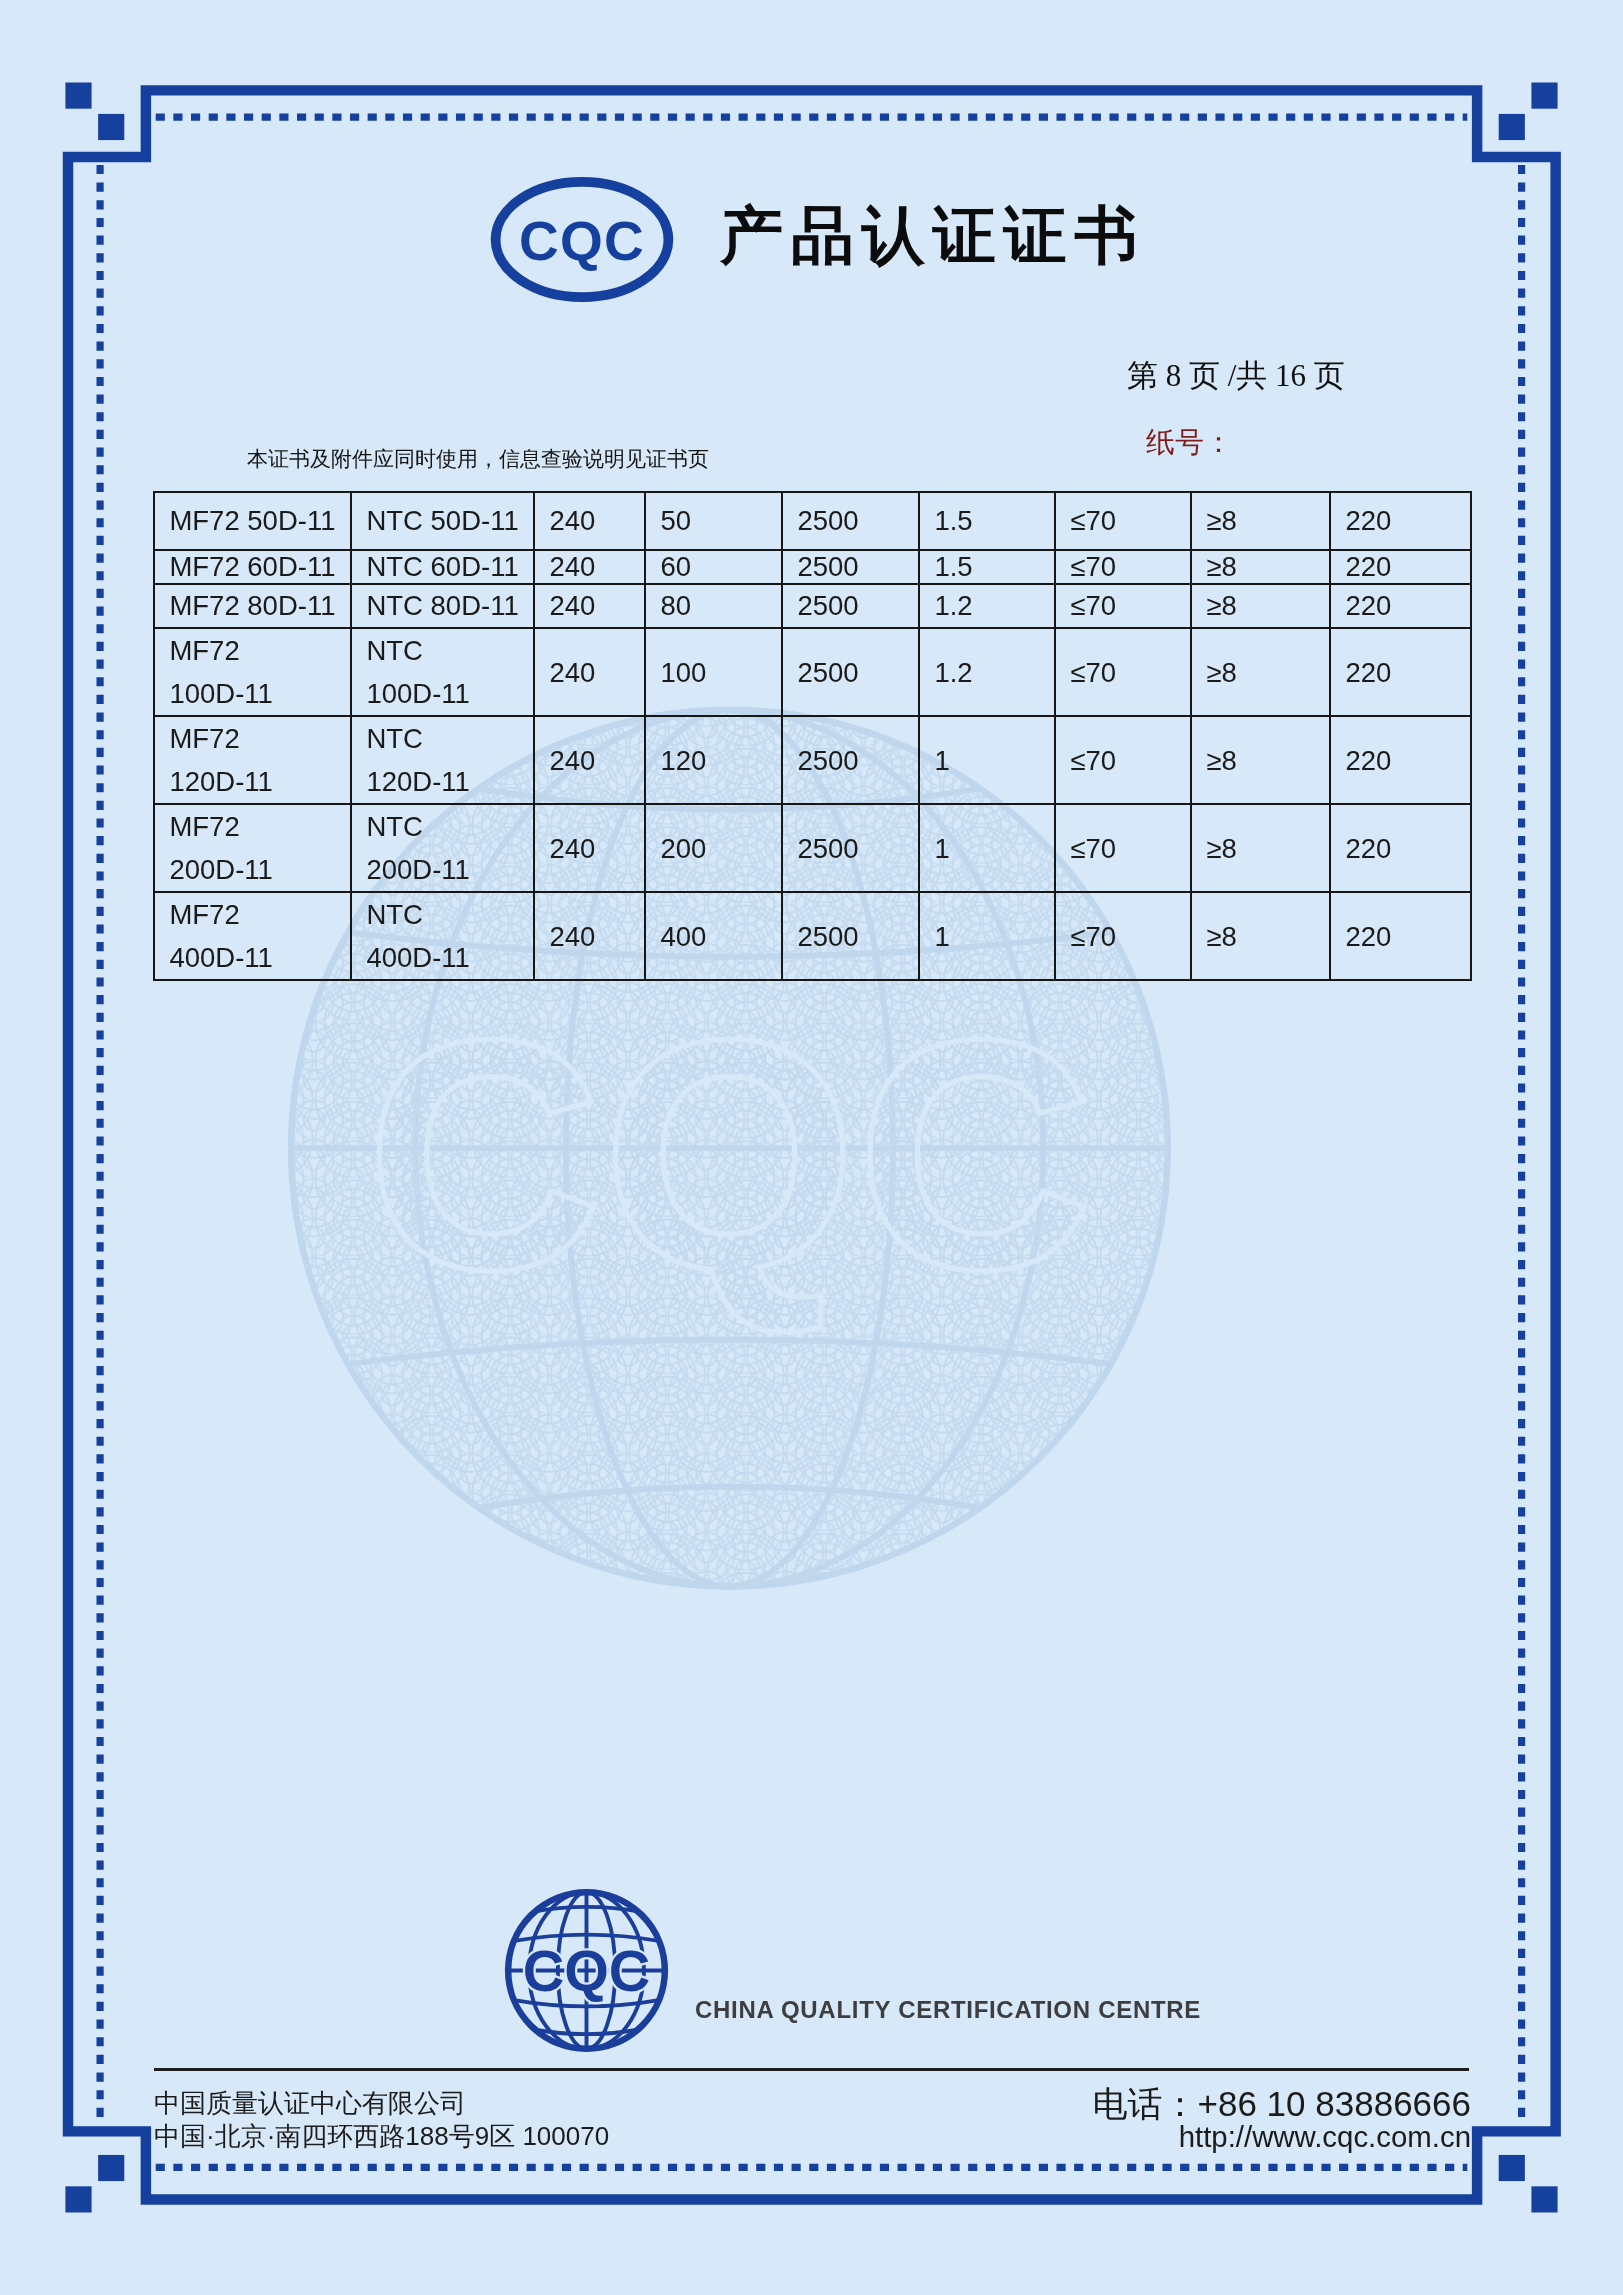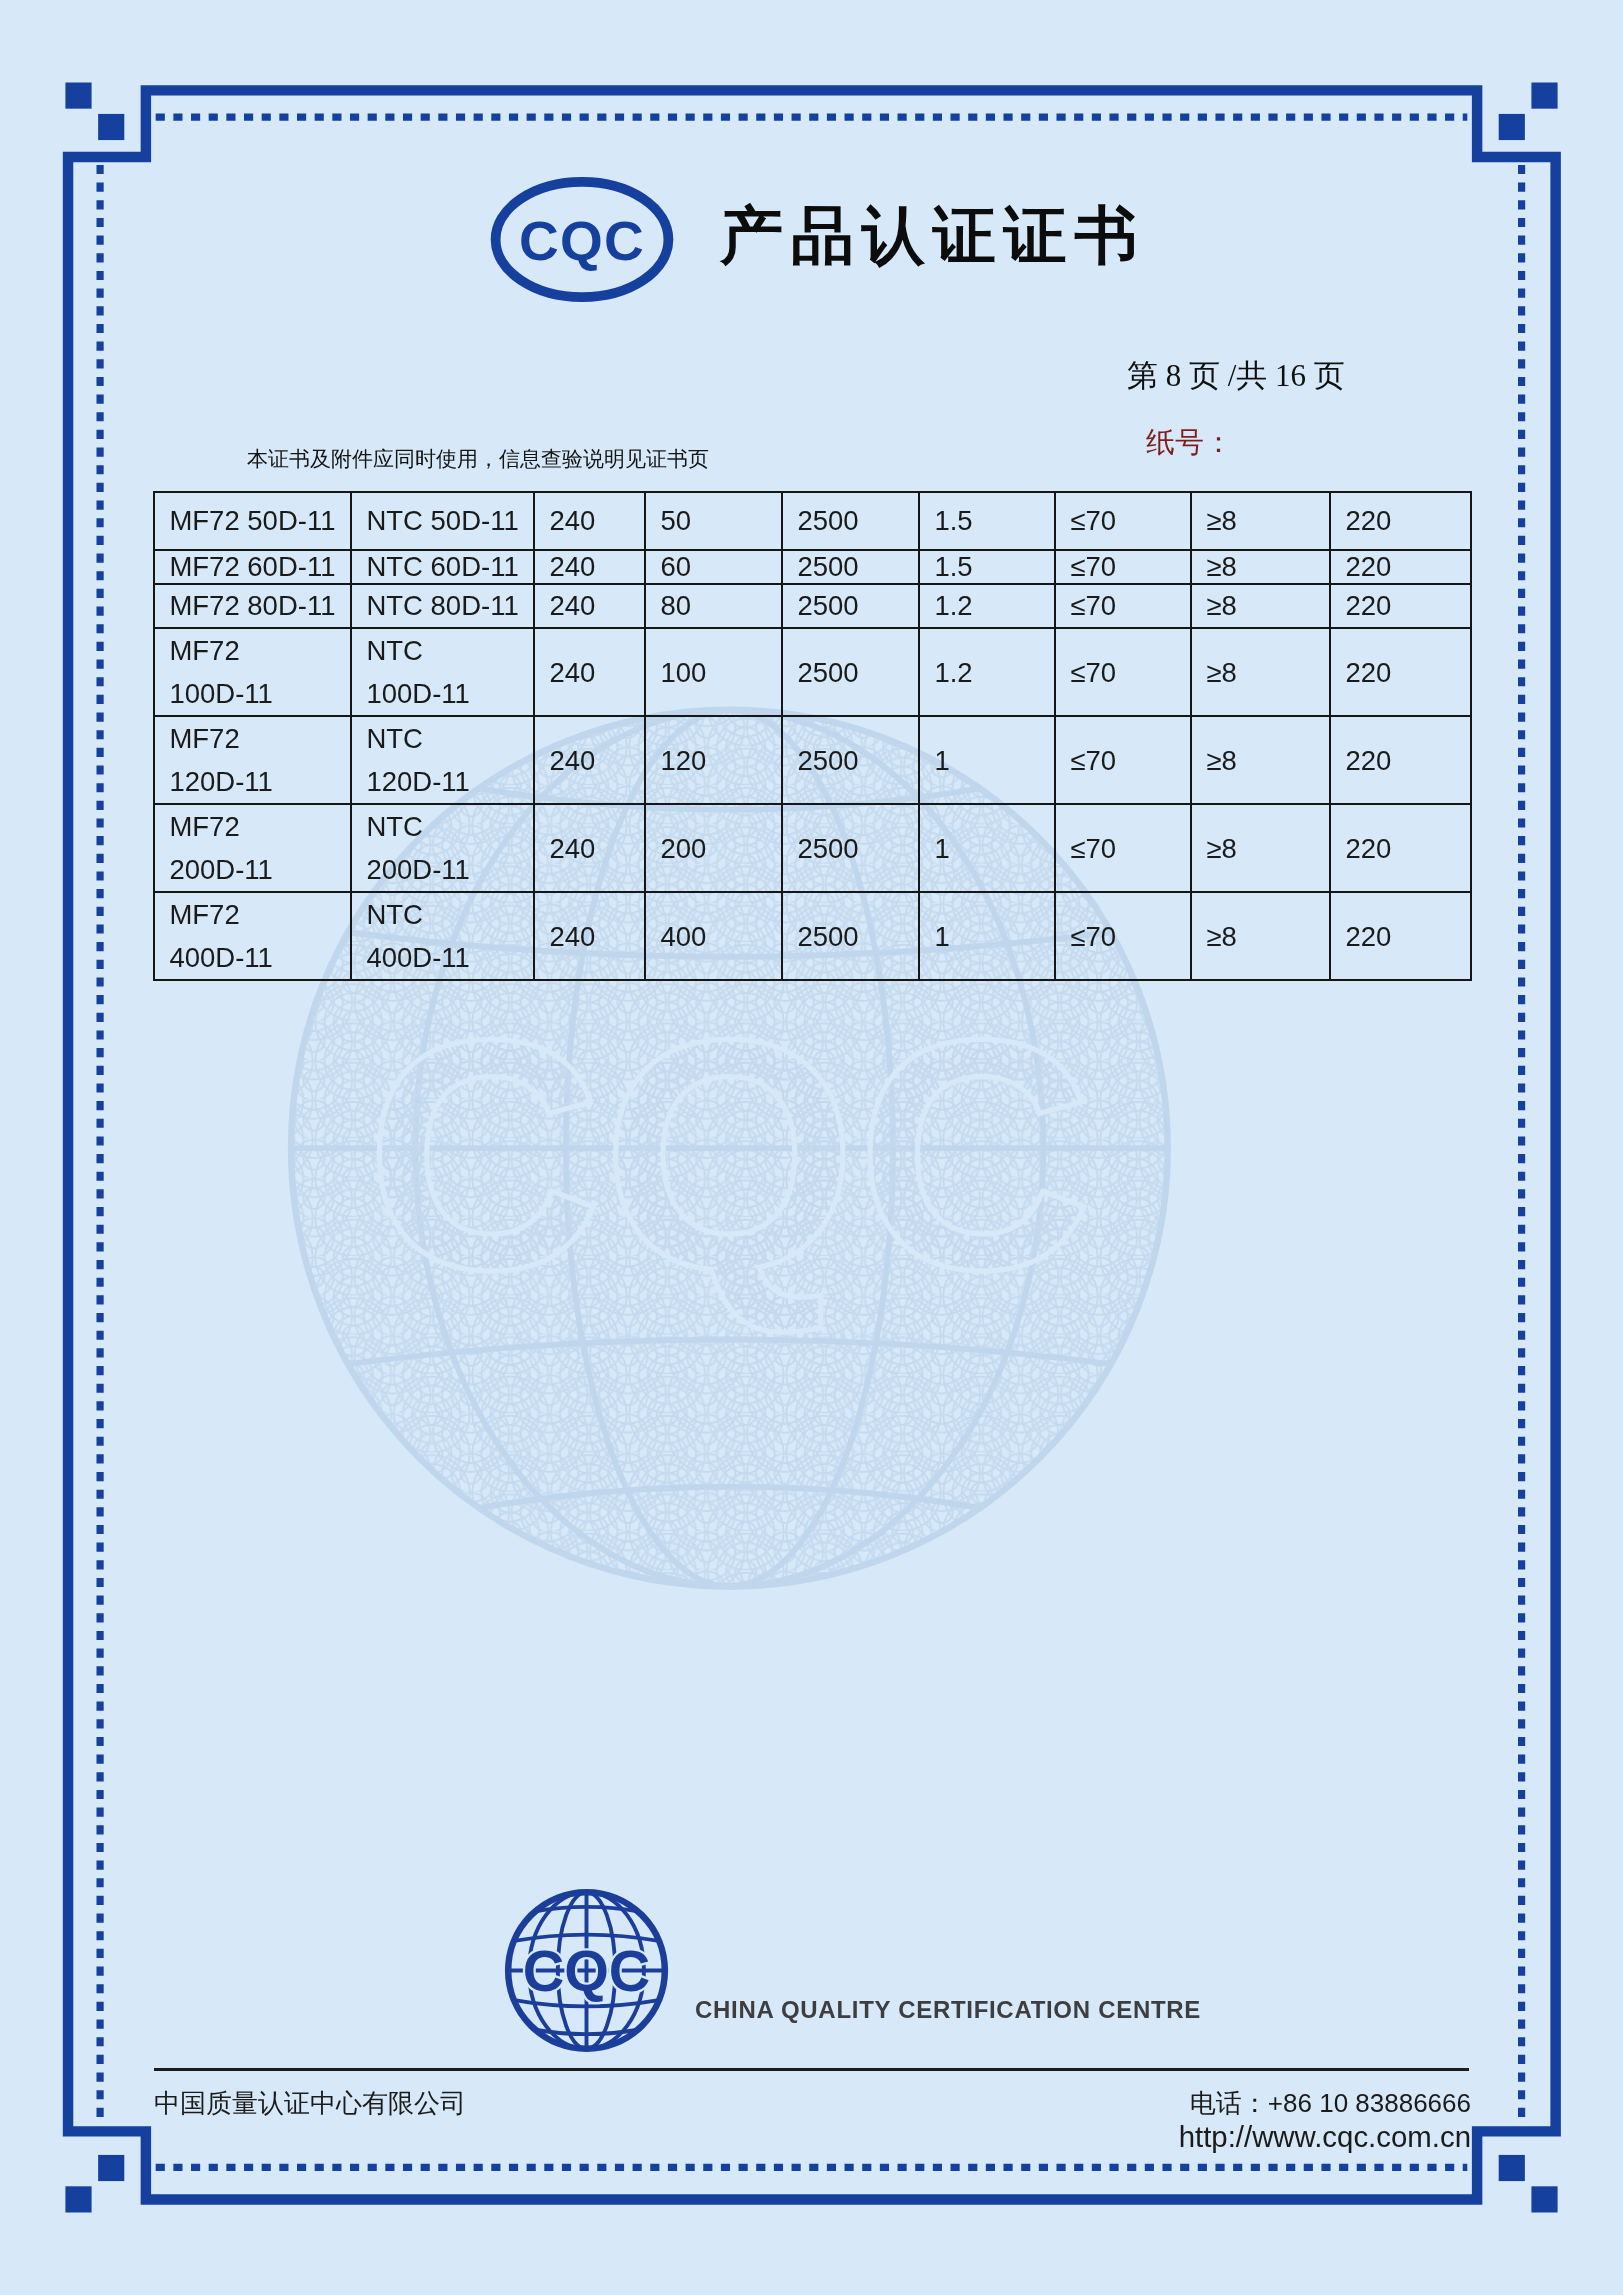--- a/index.html
+++ b/index.html
@@ -44,21 +44,21 @@
   .bottom-logo{left:501px;top:1885px;width:171px;height:171px;}
   .org-cn{left:692px;top:1928px;font-size:56px;font-weight:600;color:#3e3e40;
     letter-spacing:0px;white-space:nowrap;line-height:1;}
   .org-en{left:695px;top:1998px;font-size:24px;font-weight:bold;color:#3e3e40;
     letter-spacing:0.7px;white-space:nowrap;line-height:1;}
 
   
   .footer-rule{left:154px;top:2068px;width:1315px;height:3.3px;background:#1c1c1c;}
   .footer-left{left:154px;top:2087px;font-size:26px;color:#1b1b1b;line-height:33px;white-space:nowrap;}
   .footer-right{right:152px;top:2087px;text-align:right;color:#1b1b1b;white-space:nowrap;}
-  .footer-right .phone-line{font-size:26px;line-height:33px;}
+  .footer-right .phone-line{font-size:35px;line-height:33px;}
   .footer-right .url-line{font-size:29.4px;line-height:34px;}
 </style>
 </head>
 <body>
 
 <svg id="watermark" class="abs" width="1623" height="2295" viewBox="0 0 2481 3508" aria-hidden="true">
   <defs>
     <pattern id="seigaiha" width="120" height="60" patternUnits="userSpaceOnUse">
       <g fill="none" stroke="#b4cbe6" stroke-width="3">
         <circle cx="60" cy="62" r="58"></circle>
@@ -255,20 +255,21 @@
     </g>
     <text x="131" y="162" text-anchor="middle" font-family="Liberation Sans, sans-serif" font-weight="bold" font-size="88" fill="#1c3e9b" stroke="#d7e9f8" stroke-width="7" paint-order="stroke">CQC</text>
   </svg>
 
   <div class="abs org-en">CHINA QUALITY CERTIFICATION CENTRE</div>
 
   <div class="abs footer-rule"></div>
 
   <div class="abs footer-left">
     <div>中国质量认证中心有限公司</div>
+    <div>中国·北京·南四环西路188号9区  100070</div>
   </div>
 
   <div class="abs footer-right">
     <div class="phone-line">电话：+86 10 83886666</div>
     <div class="url-line">http://www.cqc.com.cn</div>
   </div>
 
 </div>
 
 

